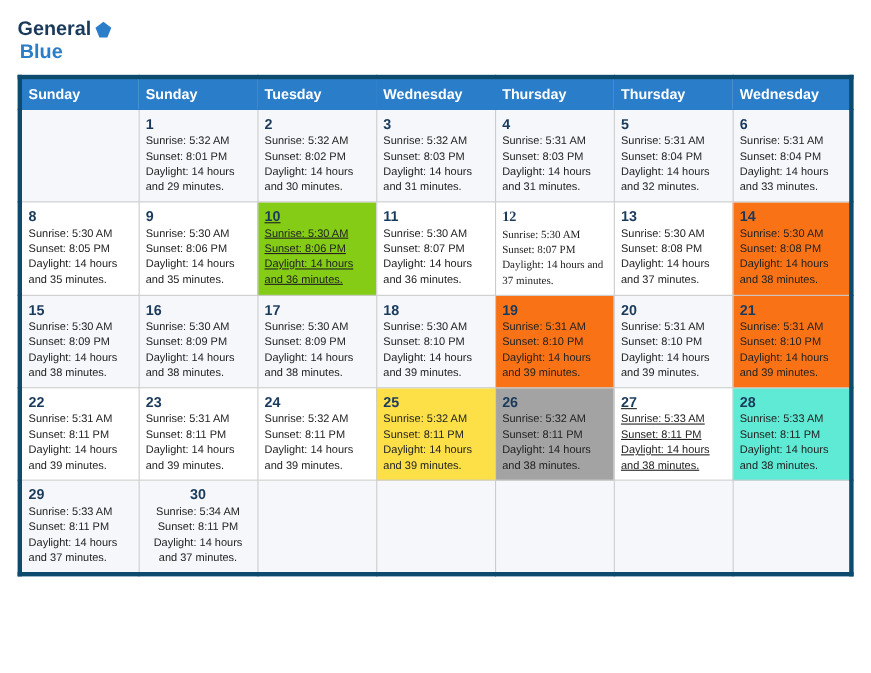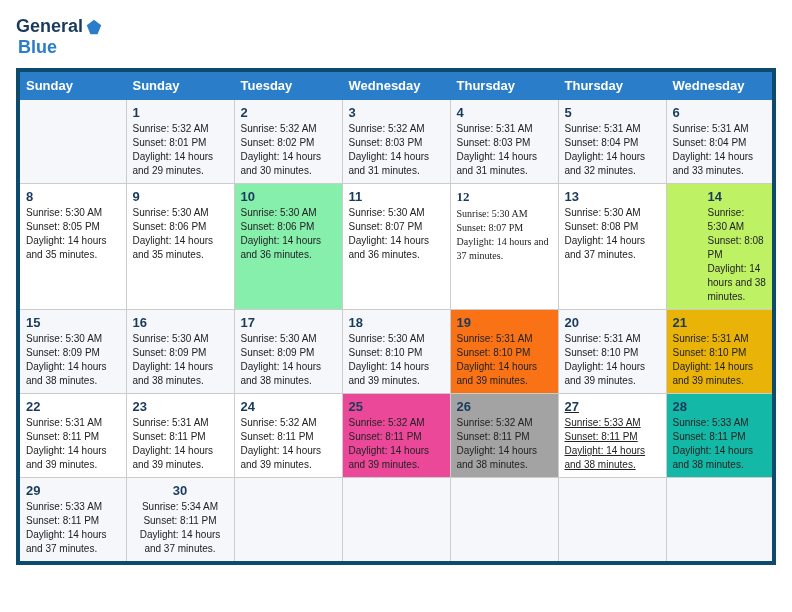--- a/index.html
+++ b/index.html
@@ -186,21 +186,21 @@
         </div>
       </td>
         <td style="background: rgb(255, 255, 255);">
         <span class="day-number">9</span>
         <div class="day-content">
           Sunrise: 5:30 AM<br>
           Sunset: 8:06 PM<br>
           Daylight: 14 hours and 35 minutes.
         </div>
       </td>
-        <td style="background: #86efac;">
+        <td style="background: #84cc16; text-decoration: underline;">
         <span class="day-number">10</span>
         <div class="day-content">
           Sunrise: 5:30 AM<br>
           Sunset: 8:06 PM<br>
           Daylight: 14 hours and 36 minutes.
         </div>
       </td>
         <td style="background: rgb(255, 255, 255);">
         <span class="day-number">11</span>
         <div class="day-content">
@@ -218,21 +218,21 @@
         </div>
       </td>
         <td style="background: rgb(255, 255, 255);">
         <span class="day-number">13</span>
         <div class="day-content">
           Sunrise: 5:30 AM<br>
           Sunset: 8:08 PM<br>
           Daylight: 14 hours and 37 minutes.
         </div>
       </td>
-        <td style="background: #bef264; padding-left: 41px;">
+        <td style="background: #f97316;">
         <span class="day-number">14</span>
         <div class="day-content">
           Sunrise: 5:30 AM<br>
           Sunset: 8:08 PM<br>
           Daylight: 14 hours and 38 minutes.
         </div>
       </td>
       </tr>
       <tr>
         <td style="background: rgb(245, 247, 250);">
@@ -276,21 +276,21 @@
         </div>
       </td>
         <td style="background: rgb(245, 247, 250);">
         <span class="day-number">20</span>
         <div class="day-content">
           Sunrise: 5:31 AM<br>
           Sunset: 8:10 PM<br>
           Daylight: 14 hours and 39 minutes.
         </div>
       </td>
-        <td style="background: #eab308; margin-left: 25px;">
+        <td style="background: #f97316; margin-left: 25px;">
         <span class="day-number">21</span>
         <div class="day-content">
           Sunrise: 5:31 AM<br>
           Sunset: 8:10 PM<br>
           Daylight: 14 hours and 39 minutes.
         </div>
       </td>
       </tr>
       <tr>
         <td style="background: rgb(255, 255, 255);">
@@ -310,21 +310,21 @@
         </div>
       </td>
         <td style="background: rgb(255, 255, 255);">
         <span class="day-number">24</span>
         <div class="day-content">
           Sunrise: 5:32 AM<br>
           Sunset: 8:11 PM<br>
           Daylight: 14 hours and 39 minutes.
         </div>
       </td>
-        <td style="background: #ec4899;">
+        <td style="background: #fde047;">
         <span class="day-number">25</span>
         <div class="day-content">
           Sunrise: 5:32 AM<br>
           Sunset: 8:11 PM<br>
           Daylight: 14 hours and 39 minutes.
         </div>
       </td>
         <td style="background: #a3a3a3;">
         <span class="day-number">26</span>
         <div class="day-content">
@@ -334,21 +334,21 @@
         </div>
       </td>
         <td style="background: rgb(255, 255, 255); text-decoration: underline;">
         <span class="day-number">27</span>
         <div class="day-content">
           Sunrise: 5:33 AM<br>
           Sunset: 8:11 PM<br>
           Daylight: 14 hours and 38 minutes.
         </div>
       </td>
-        <td style="background: #14b8a6;">
+        <td style="background: #5eead4;">
         <span class="day-number">28</span>
         <div class="day-content">
           Sunrise: 5:33 AM<br>
           Sunset: 8:11 PM<br>
           Daylight: 14 hours and 38 minutes.
         </div>
       </td>
       </tr>
       <tr>
         <td style="background: rgb(245, 247, 250);">

